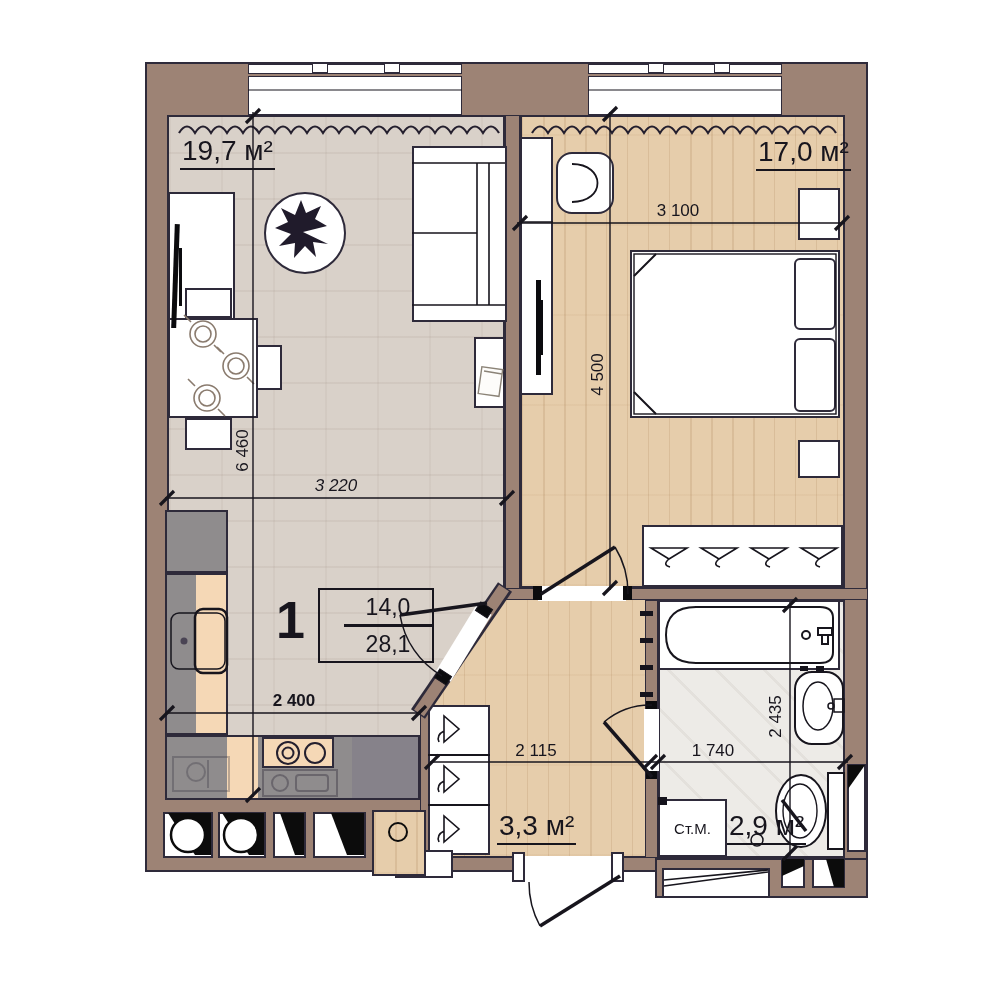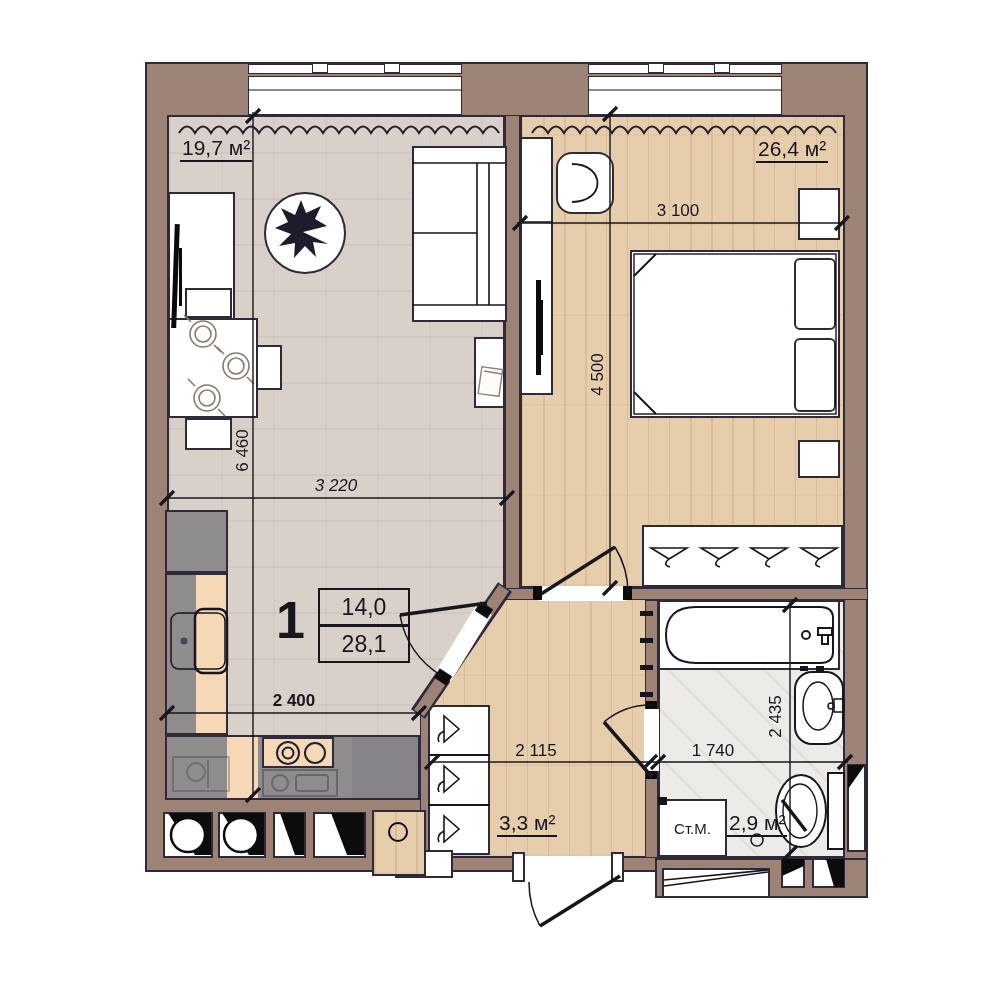--- a/index.html
+++ b/index.html
@@ -21,27 +21,27 @@
       repeating-linear-gradient(90deg, rgba(150,105,60,.16) 0 1.5px, transparent 1.5px 21px),
       repeating-linear-gradient(0deg, rgba(170,125,80,.07) 0 2px, transparent 2px 90px),
       var(--floor_wood);}
   .floor-bath{background:
       repeating-linear-gradient(45deg, rgba(160,150,140,.12) 0 3px, transparent 3px 34px),
       var(--floor_bath);}
   .furn{background:#ffffff;border:2px solid var(--outline);}
   .gray{background:var(--counter_gray);border:2px solid var(--outline);}
   .tan{background:var(--counter_tan);}
   .win{background:#ffffff;border:1.5px solid var(--outline);}
-  .lbl{position:absolute;font-size:21px;color:var(--line);white-space:nowrap;
+  .lbl{position:absolute;font-size:28px;color:var(--line);white-space:nowrap;
        border-bottom:2px solid var(--line);padding:0 2px 1px 2px;line-height:1.1;}
   .dim{position:absolute;font-size:17px;color:var(--line);white-space:nowrap;
        width:72px;text-align:center;line-height:1;}
   .vdim{transform:rotate(-90deg);transform-origin:center center;}
   .apt-num{position:absolute;font-size:52px;font-weight:600;line-height:1;}
-  .area-box{position:absolute;border:2px solid var(--line);}
+  .area-box{position:absolute;border:2px solid var(--line);padding-left:24px;}
   .area-row{height:34px;display:flex;align-items:center;justify-content:center;
             font-size:23px;}
   .area-row.top{border-bottom:3px solid var(--line);}
   .stm{position:absolute;background:#fff;border:2px solid var(--outline);
        display:flex;align-items:center;justify-content:center;font-size:15px;}
   svg.overlay{position:absolute;left:0;top:0;pointer-events:none;}
 </style>
 </head>
 <body>
 
@@ -301,21 +301,21 @@
         <path d="M643 769 L657 755"></path>
       <path d="M651 769 L665 755"></path>
         <path d="M838 769 L852 755"></path>
       <path d="M783 612 L797 598"></path>
         <path d="M783 860 L797 846"></path>
       <path d="M782 800 L806 831" stroke-width="3.5"></path>
     </g>
   </svg>
 
   <div class="lbl" style="left:180px;top:136px;">19,7 м²</div>
-  <div class="lbl" style="left:756px;top:137px;">26,4 м²</div>
+  <div class="lbl" style="left:756px;top:137px;">17,0 м²</div>
   <div class="lbl" style="left:497px;top:811px;">3,3 м²</div>
   <div class="lbl" style="left:727px;top:811px;">2,9 м²</div>
 
   <div class="apt-num" style="left:276px;top:594px;">1</div>
   <div class="area-box" style="left:318px;top:588px;width:88px;">
     <div class="area-row top">14,0</div>
     <div class="area-row">28,1</div>
   </div>
 
   <div class="dim" style="left:642px;top:202px;">3 100</div>

